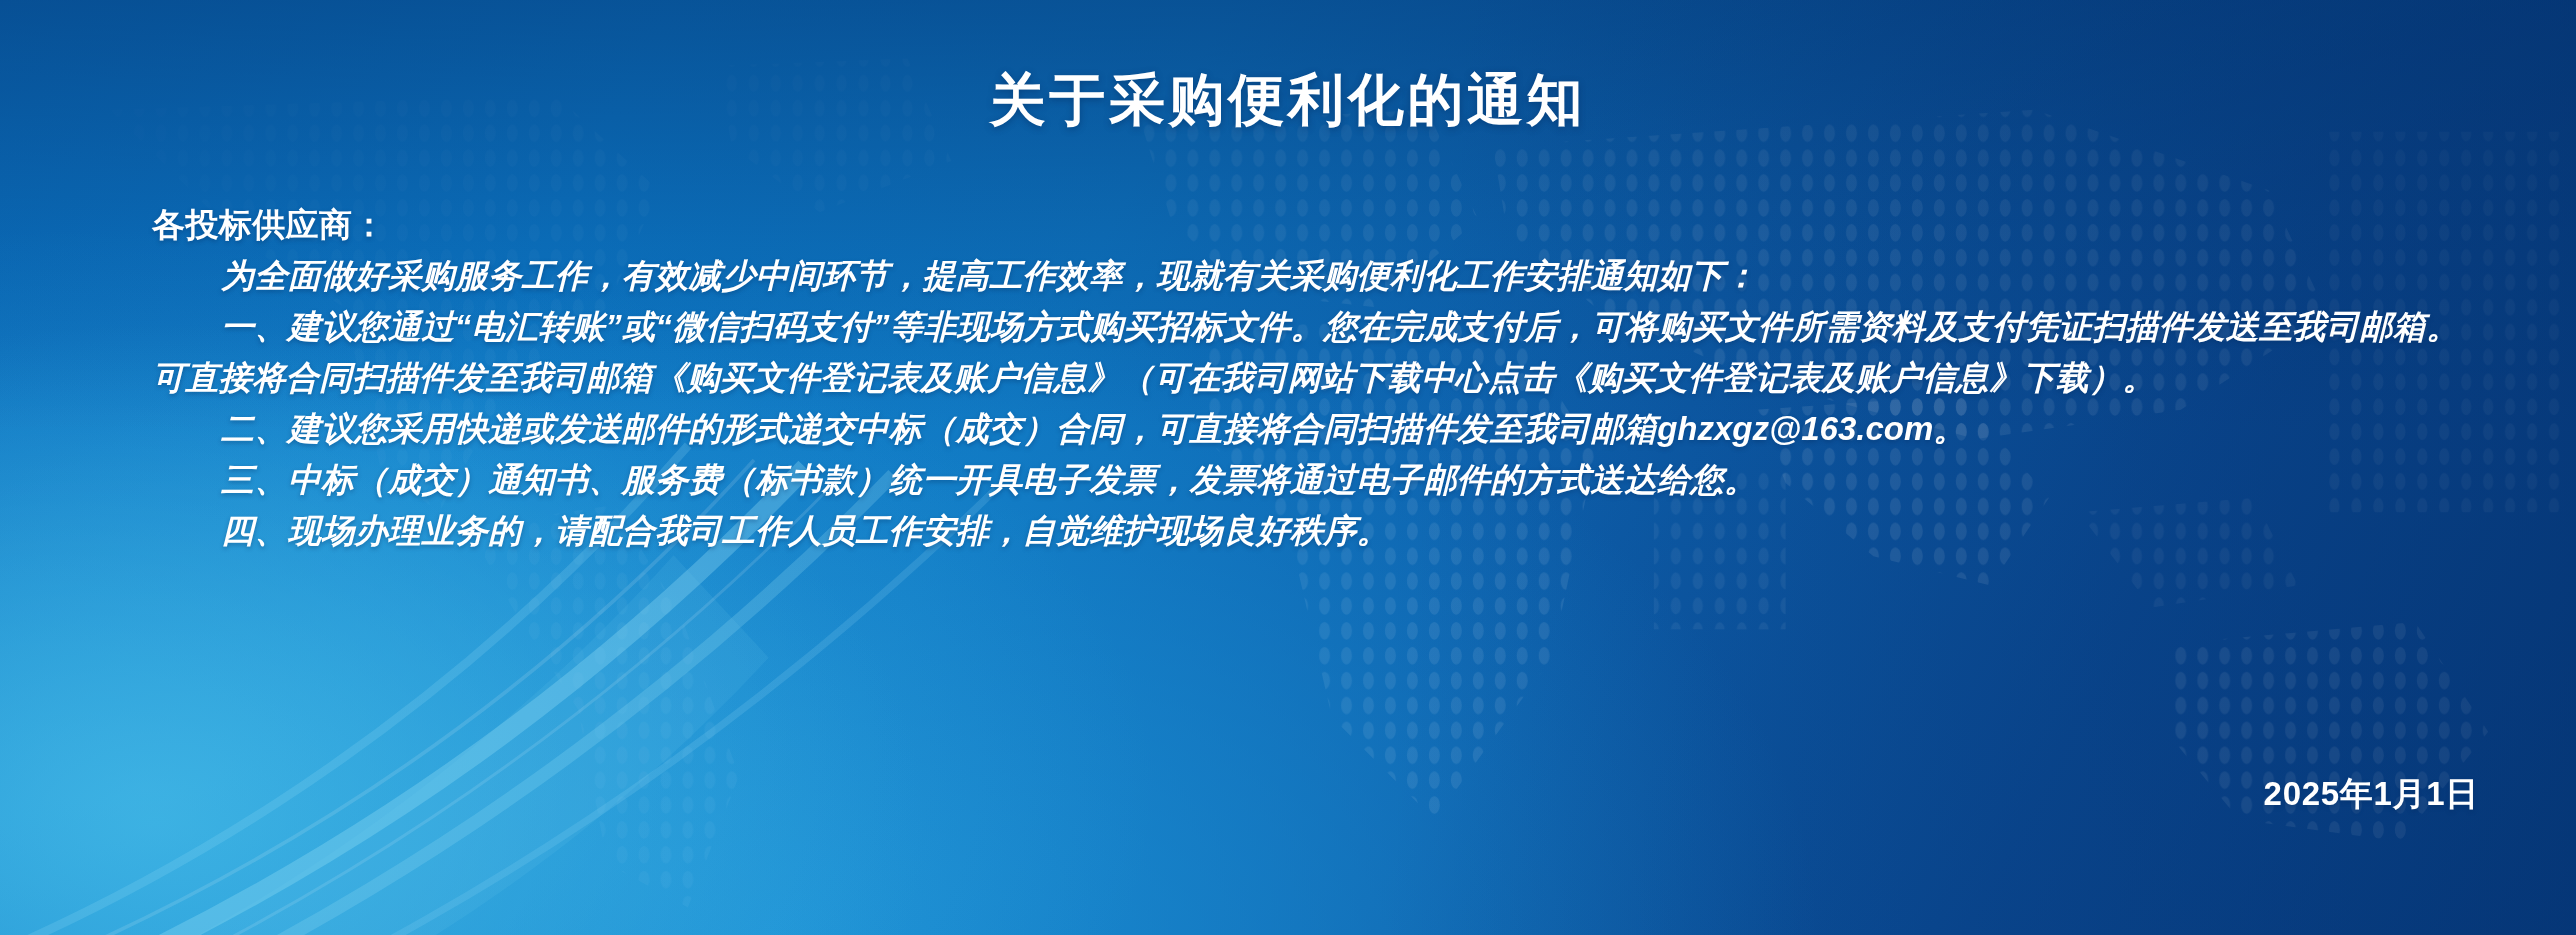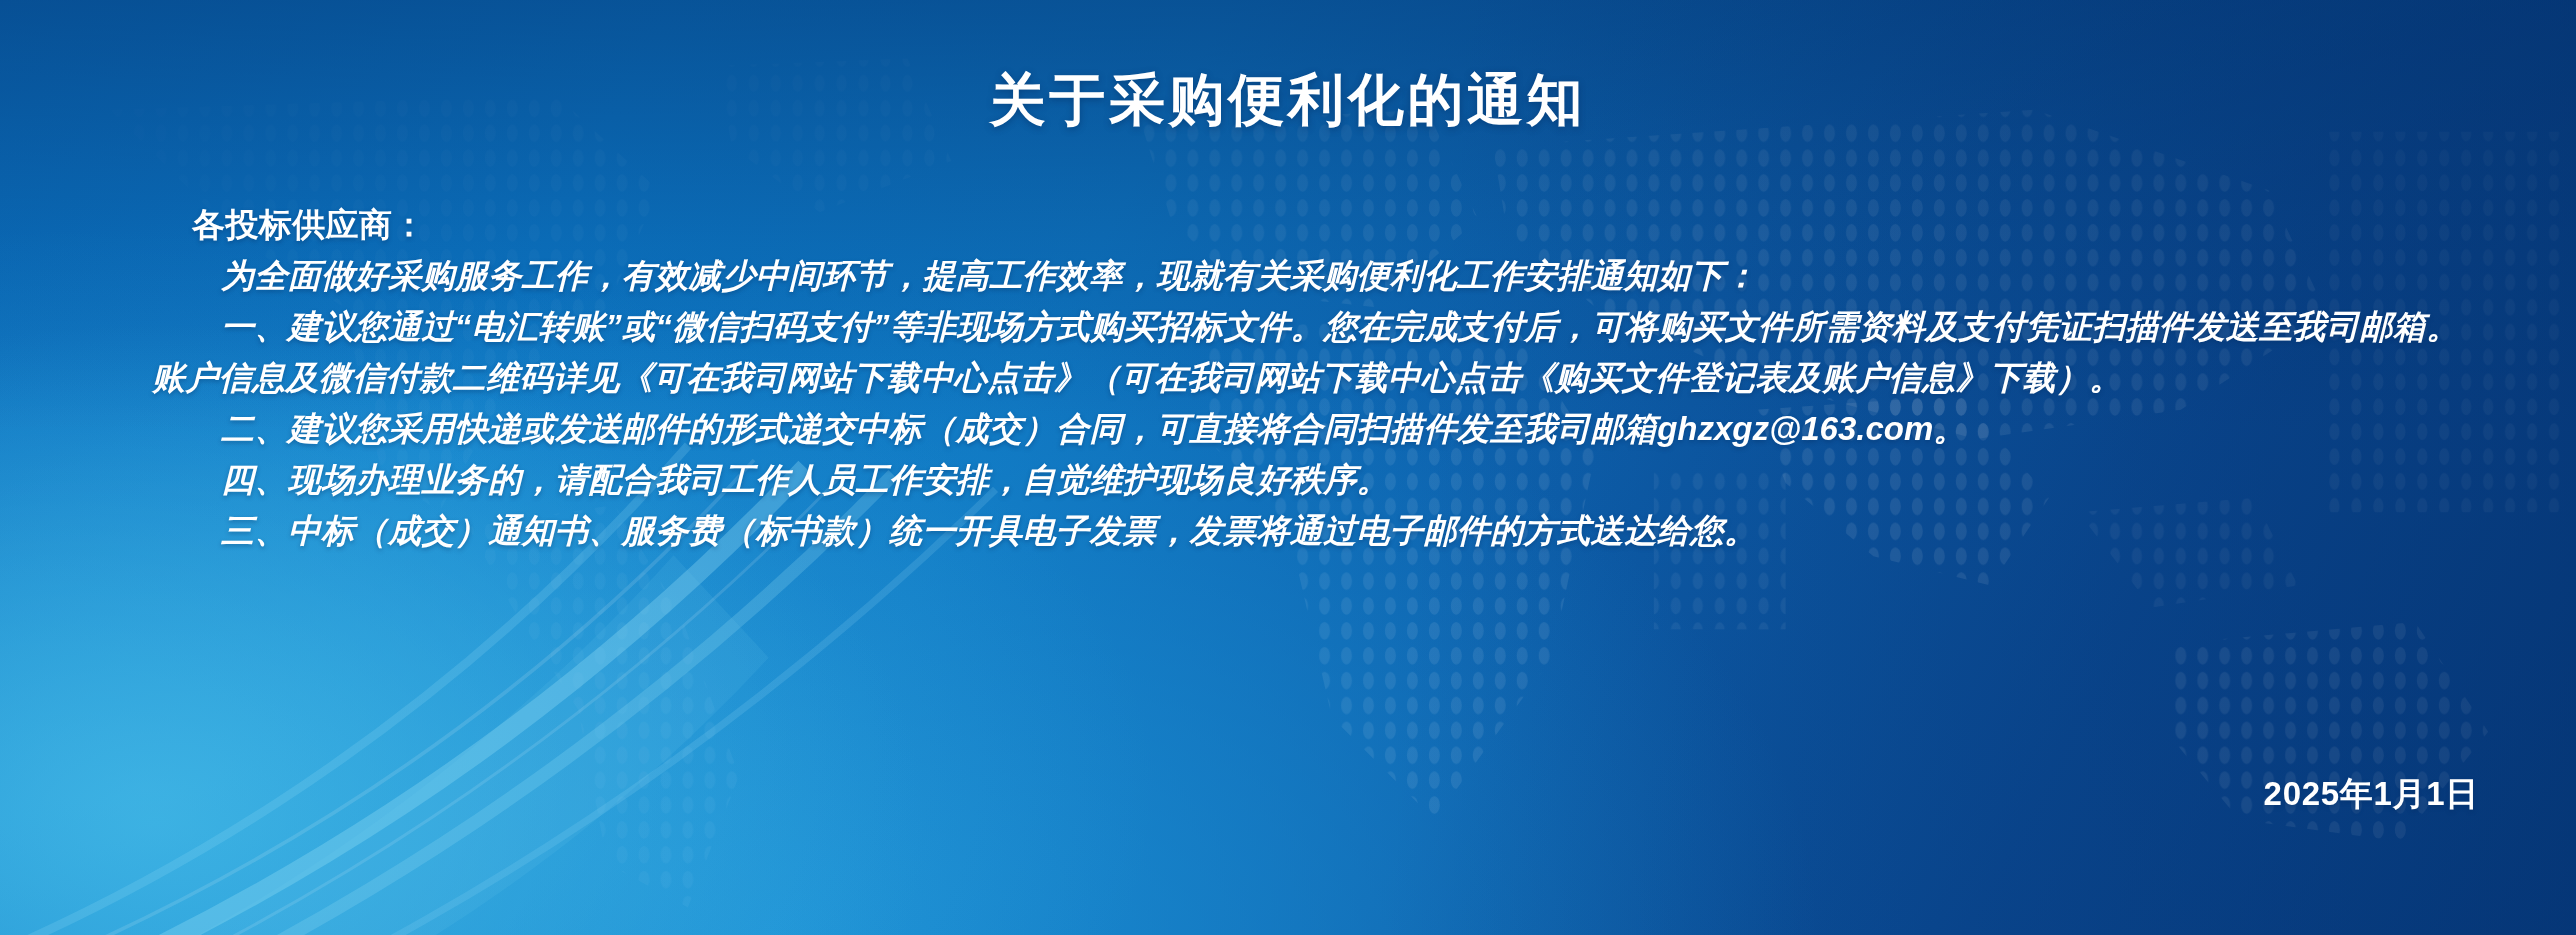--- a/index.html
+++ b/index.html
@@ -70,21 +70,21 @@
     font-weight: bold;
     line-height: 51px;
     letter-spacing: 0.4px;
     text-shadow: 0 1.5px 4.4px rgba(2,40,90,0.35);
   }
   .p {
     margin: 0;
     white-space: normal;
   }
   .p.indent { text-indent: 69px; font-style: italic; }
-  .p.hang   { text-indent: 0; margin-left: 40px; }
+  .p.hang   { text-indent: 0; }
   .email { font-family: "Liberation Sans", sans-serif; letter-spacing: 0; }
 
   .signature {
     position: absolute;
     right: 97px;
     top: 754px;
     text-align: right;
     color: #ffffff;
     font-weight: bold;
     text-shadow: 0 1.5px 4.4px rgba(2,40,90,0.35);
@@ -161,24 +161,24 @@
     <path d="M-200 1100 C 300 980, 760 720, 1120 320 L1250 460 C 880 860, 420 1080, -120 1200 Z" fill="#7fd8f2" fill-opacity="0.10"></path>
   </svg>
 
   <div class="content">
 
     <div class="title">关于采购便利化的通知</div>
 
     <div class="body-block">
       <p class="p hang">各投标供应商：</p>
       <p class="p indent">为全面做好采购服务工作，有效减少中间环节，提高工作效率，现就有关采购便利化工作安排通知如下：</p>
-      <p class="p indent">一、建议您通过“电汇转账”或“微信扫码支付”等非现场方式购买招标文件。您在完成支付后，可将购买文件所需资料及支付凭证扫描件发送至我司邮箱。账户信息及微信付款二维码详见《可在我司网站下载中心点击》（可在我司网站下载中心点击《购买文件登记表及账户信息》下载）。</p>
+      <p class="p indent">一、建议您通过“电汇转账”或“微信扫码支付”等非现场方式购买招标文件。您在完成支付后，可将购买文件所需资料及支付凭证扫描件发送至我司邮箱。可直接将合同扫描件发至我司邮箱《购买文件登记表及账户信息》（可在我司网站下载中心点击《购买文件登记表及账户信息》下载）。</p>
       <p class="p indent"><span>二、建议您采用快递或发送邮件的形式递交中标（成交）合同，可直接将合同扫描件发至我司邮箱</span><span class="email">ghzxgz@163.com</span><span>。</span></p>
+      <p class="p indent">三、中标（成交）通知书、服务费（标书款）统一开具电子发票，发票将通过电子邮件的方式送达给您。</p>
       <p class="p indent">四、现场办理业务的，请配合我司工作人员工作安排，自觉维护现场良好秩序。</p>
-      <p class="p indent">三、中标（成交）通知书、服务费（标书款）统一开具电子发票，发票将通过电子邮件的方式送达给您。</p>
     </div>
 
     <div class="signature">
       <div class="sig-date">2025年1月1日</div>
     </div>
 
   </div>
 </div>
 
 

